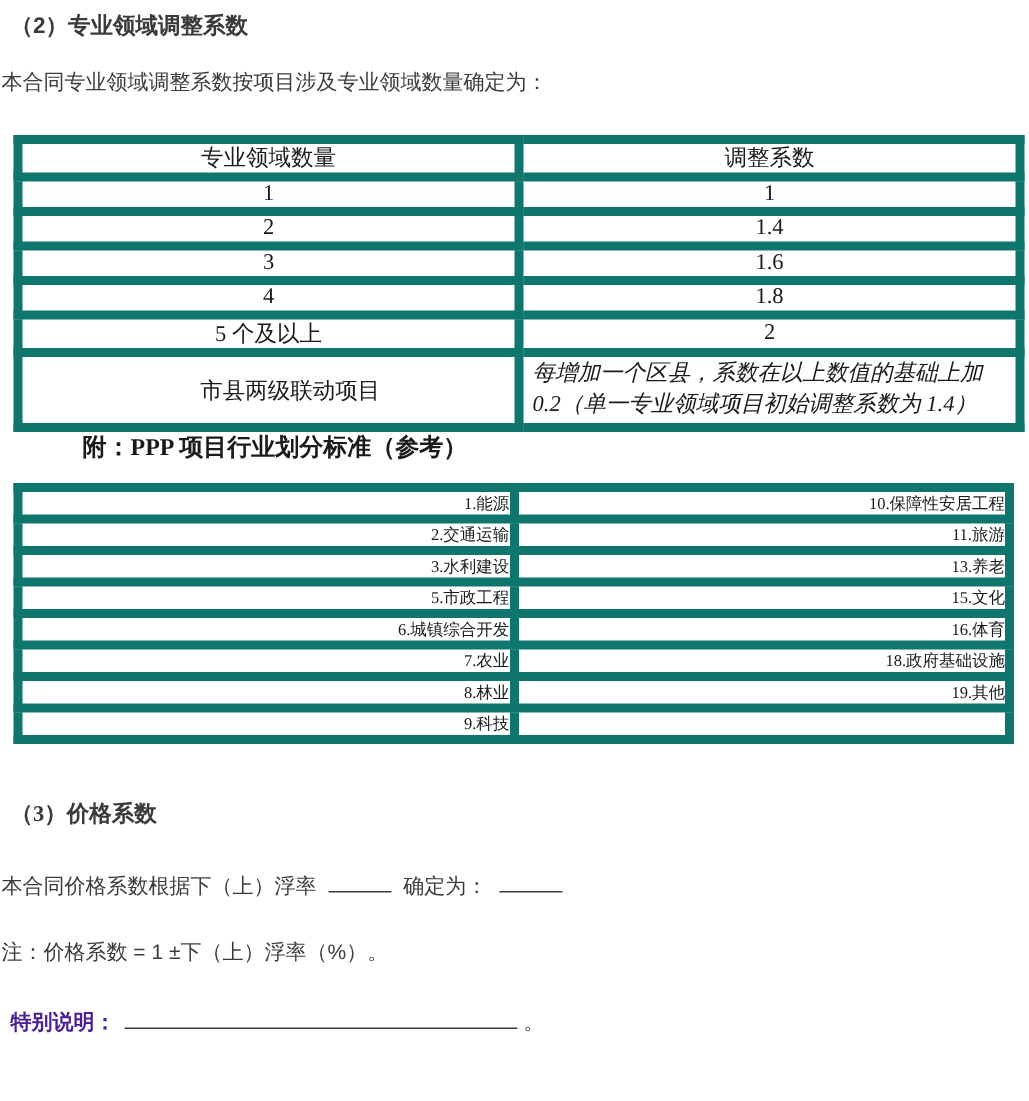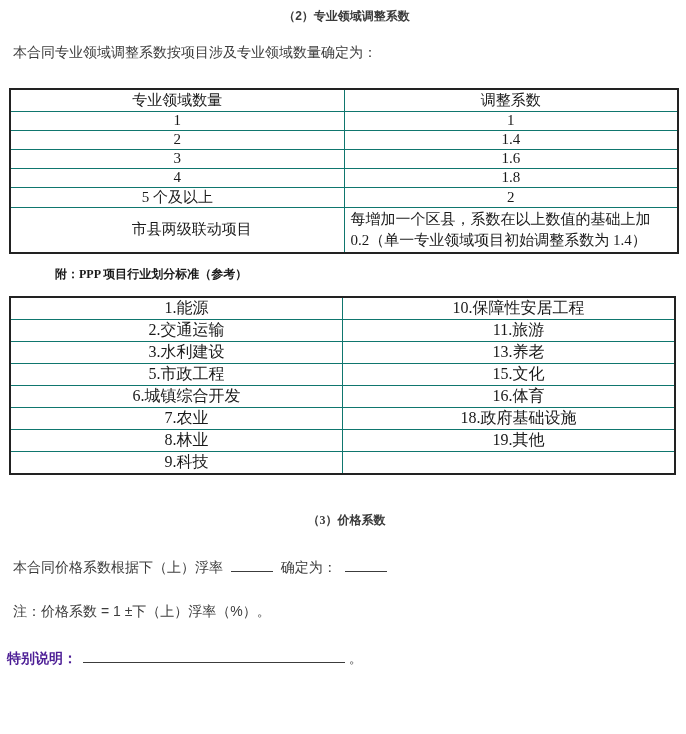--- a/index.html
+++ b/index.html
@@ -7,77 +7,77 @@
   body {
     width: 686px;
     height: 734px;
     font-family: "Liberation Sans", "DejaVu Sans", sans-serif;
     color: #3c3c3c;
     overflow: hidden;
   }
   .doc { width: 686px; padding: 0; }
 
   .h-bold {
-    font-size: 12px;
+    font-size: 15px;
     font-weight: bold;
     color: #3a3a3a;
     margin-left: 7px;
-    text-align: center;
   }
   .s2-heading { margin-top: 8px; }
   .body-text {
     font-size: 14px;
     color: #3c3c3c;
-    margin-left: 13px;
+    margin-left: 1px;
   }
   .s2-intro { margin-top: 19px; }
 
   table {
     border-collapse: collapse;
     margin-left: 9px;
     width: 667px;
     table-layout: fixed;
     font-family: "Liberation Serif", "DejaVu Serif", serif;
     color: #1a1a1a;
     font-size: 15px;
   }
   td, th {
-    border: 1px solid #0f766e;
+    border: 6px solid #0f766e;
     text-align: center;
     vertical-align: middle;
     font-weight: normal;
     overflow: hidden;
   }
   .coef-table { margin-top: 26px; border: 2px solid #222222; }
   .coef-table col { width: 334px; }
   .coef-table th { height: 22px; }
   .coef-table td { height: 19px; }
   .coef-table tr.tall-row td { height: 44px; padding-left: 29px; }
   .coef-table tr.tall-row td.desc-cell {
     text-align: left;
     padding: 1px 6px;
     line-height: 21px;
     font-size: 15px;
+    font-style: italic;
   }
 
   .appendix-title {
-    margin-top: 12px;
+    margin-top: 0;
     margin-left: 55px;
     font-family: "Liberation Serif", "DejaVu Serif", serif;
     font-weight: bold;
-    font-size: 12px;
+    font-size: 16px;
     color: #1a1a1a;
   }
 
   .industry-table { margin-top: 13px; border: 2px solid #222222; }
   .industry-table td {
     height: 21px;
-    text-align: center;
+    text-align: right;
     padding-left: 20px;
-    font-size: 16px;
+    font-size: 11px;
   }
 
   .s3-heading { margin-top: 37px; font-family: Liberation Serif, serif; }
   .s3-sentence { margin-top: 30px; }
   .s3-note { margin-top: 26px; }
   .s4-heading { margin-top: 27px; }
   .s4-special { margin-top: 29px; font-size: 14px; margin-left: 7px; }
   .s4-special .label { font-weight: bold; color: #4c1d95; }
 
   .blank {

